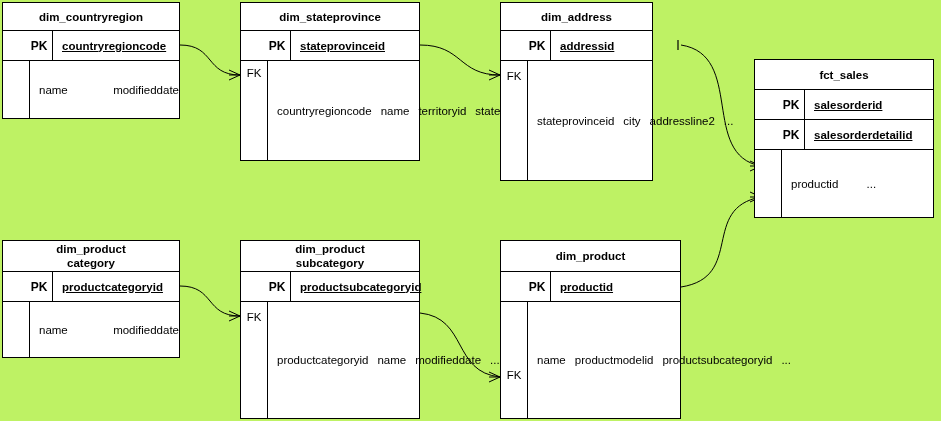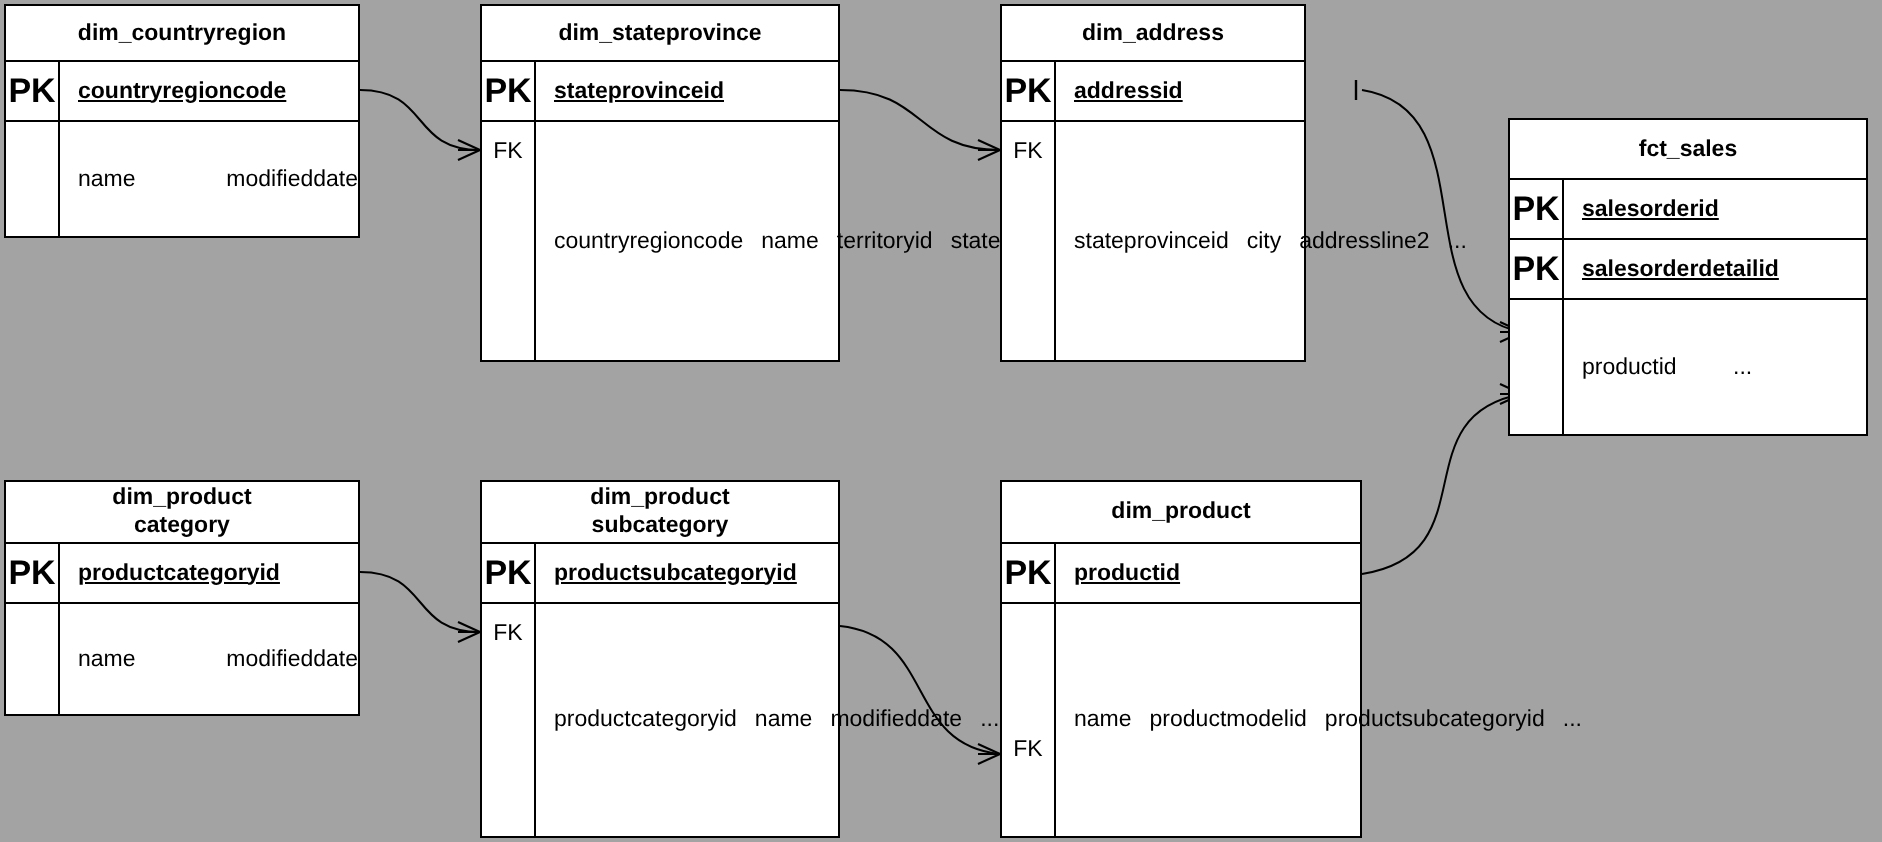--- a/index.html
+++ b/index.html
@@ -8,21 +8,21 @@
     padding: 0;
     background: #ffffff;
   }
   body {
     font-family: "Liberation Sans", sans-serif;
   }
   #canvas {
     position: relative;
     width: 941px;
     height: 421px;
-    background: #a3a3a3;
+    background: #bef264;
     overflow: hidden;
   }
   .entity {
     position: absolute;
     box-sizing: border-box;
     border: 1.6px solid #000000;
     background: #ffffff;
     display: flex;
     flex-direction: column;
   }
@@ -57,22 +57,23 @@
   }
   .gutter {
     box-sizing: border-box;
     width: 27px;
     flex: 0 0 27px;
     align-self: stretch;
     border-right: 1.6px solid #000000;
     display: flex;
     align-items: center;
     justify-content: center;
-    font-size: 17px;
+    font-size: 12px;
     color: #000000;
+    margin-left: 23px;
   }
   .gutter.key {
     font-weight: bold;
   }
   .attr {
     flex: 1 1 auto;
     padding-left: 9px;
     font-size: 11.5px;
     color: #000000;
     white-space: nowrap;
@@ -183,21 +184,21 @@
               <div class="gcell"></div>
               <div class="gcell"></div>
             </div>
             <div class="group-attrs">
               <div class="attr">name</div>
               <div class="attr">modifieddate</div>
             </div>
           </div>
         </div>
       </div>
-      <div class="entity" style="left: 240px; top: 2px; width: 180px; height: 179px;">
+      <div class="entity" style="left: 240px; top: 2px; width: 180px; height: 159px;">
         <div class="entity-title" style="height: 28px; flex: 0 0 28px;">dim_stateprovince</div>
         <div class="rows">
           <div class="row divided" style="height: 30px; flex: 0 0 30px;">
             <div class="gutter key">PK</div>
             <div class="attr pk">stateprovinceid</div>
           </div>
           <div class="group">
             <div class="gutter-stack">
               <div class="gcell">FK</div>
               <div class="gcell"></div>

